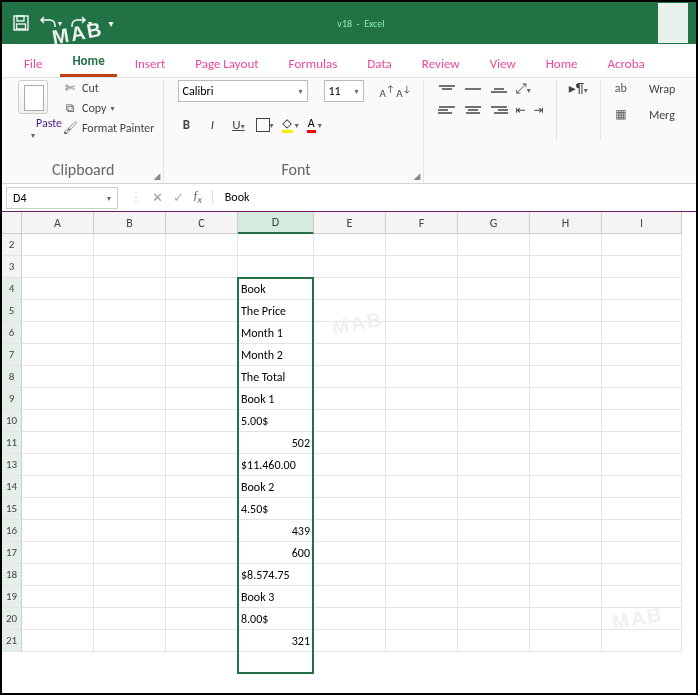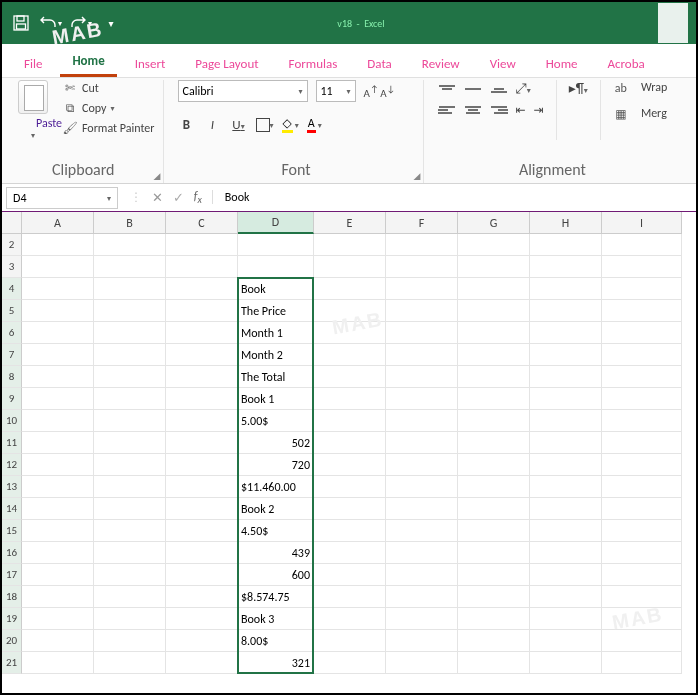--- a/index.html
+++ b/index.html
@@ -91,21 +91,21 @@
 
   .paste-col { display: flex; flex-direction: column; align-items: center; width: 42px; }
   .paste-icon { width: 30px; height: 34px; border: 1px solid #ccc; background: linear-gradient(#fff,#f0f0f0); border-radius: 3px; position:relative; }
   .paste-icon::after{content:"";position:absolute;left:5px;top:4px;width:18px;height:24px;border:1px solid #aaa;background:#fff;}
   .paste-lbl { font-size: 12px; color: #4c1d95; margin-top: 2px; padding-left: 32px;}
   .paste-arrow { font-size: 8px; color:#666;}
   .clip-stack { display: flex; flex-direction: column; gap: 4px; }
   .clip-item { display: flex; align-items: center; gap: 4px; font-size: 12px; color: #444;}
   .mini-icon{ width:16px; height:16px; display:inline-flex; align-items:center; justify-content:center; font-size:12px; color:#555;}
 
-  .font-top { display: flex; gap: 8px; align-items: center; }
+  .font-top { display: flex; gap: 16px; align-items: center; }
   .font-name-box {
     border: 1px solid #bbb; height: 22px; width: 130px;
     display: flex; align-items: center; padding: 0 4px; background:#fff;
     font-size: 12px; justify-content: space-between;
   }
   .font-size-box {
     border: 1px solid #bbb; height: 22px; width: 40px;
     display: flex; align-items: center; padding: 0 4px; background:#fff;
     font-size: 12px; justify-content: space-between;
   }
@@ -124,21 +124,21 @@
   .align-grid{display:flex;flex-direction:column;gap:6px;}
   .align-row{display:flex;gap:8px;align-items:center;}
   .align-btn{width:18px;height:14px;display:flex;flex-direction:column;gap:1px;justify-content:center;align-items:center;}
   .al-line{height:2px;background:#717171;}
   .al-line.s{width:10px;} .al-line.m{width:14px;} .al-line.l{width:16px;}
 
   .orient-icon{font-size:14px;color:#444;}
   .indent-btn{font-size:12px;color:#444;}
 
   .wrap-col{display:flex;flex-direction:column;gap:10px;}
-  .wrap-item{display:flex;align-items:flex-start;gap:12px;font-size:12px;color:#444;}
+  .wrap-item{display:flex;align-items:flex-end;gap:20px;font-size:12px;color:#444;}
 
   
   .namebox-row {
     display: flex; align-items: center; height: 28px;
     border-bottom: 1px solid #701a75;
   }
   .name-box {
     width: 112px; border: 1px solid #ccc; height: 22px; margin: 0 6px 0 4px;
     display:flex;align-items:center;padding:0 6px;font-size:12px;background:#fff;
     justify-content:space-between;
@@ -352,21 +352,20 @@
         <div class="wrap-item">
           <span class="mini-icon">ab</span>
           <span>Wrap</span>
         </div>
         <div class="wrap-item">
           <span class="mini-icon">▦</span>
           <span>Merg</span>
         </div>
       </div>
     </div>
-    <div class="group-label">Alignment</div>
   </div>
 </div>
 
 <div class="namebox-row">
   <div class="name-box">
     <span>D4</span>
     <span class="drop-caret">▾</span>
   </div>
   <div class="fx-area">
     <span style="color:#ccc;">⋮</span>
@@ -507,32 +506,20 @@
         <div class="cell col-B"></div>
         <div class="cell col-C"></div>
         <div class="cell col-D num">502</div>
         <div class="cell col-E"></div>
         <div class="cell col-F"></div>
         <div class="cell col-G"></div>
         <div class="cell col-H"></div>
         <div class="cell col-I"></div>
       </div>
       <div class="grid-row">
-        <div class="row-header in-sel">12</div>
-        <div class="cell col-A"></div>
-        <div class="cell col-B"></div>
-        <div class="cell col-C"></div>
-        <div class="cell col-D num">720</div>
-        <div class="cell col-E"></div>
-        <div class="cell col-F"></div>
-        <div class="cell col-G"></div>
-        <div class="cell col-H"></div>
-        <div class="cell col-I"></div>
-      </div>
-      <div class="grid-row">
         <div class="row-header in-sel">13</div>
         <div class="cell col-A"></div>
         <div class="cell col-B"></div>
         <div class="cell col-C"></div>
         <div class="cell col-D">$11.460.00</div>
         <div class="cell col-E"></div>
         <div class="cell col-F"></div>
         <div class="cell col-G"></div>
         <div class="cell col-H"></div>
         <div class="cell col-I"></div>

